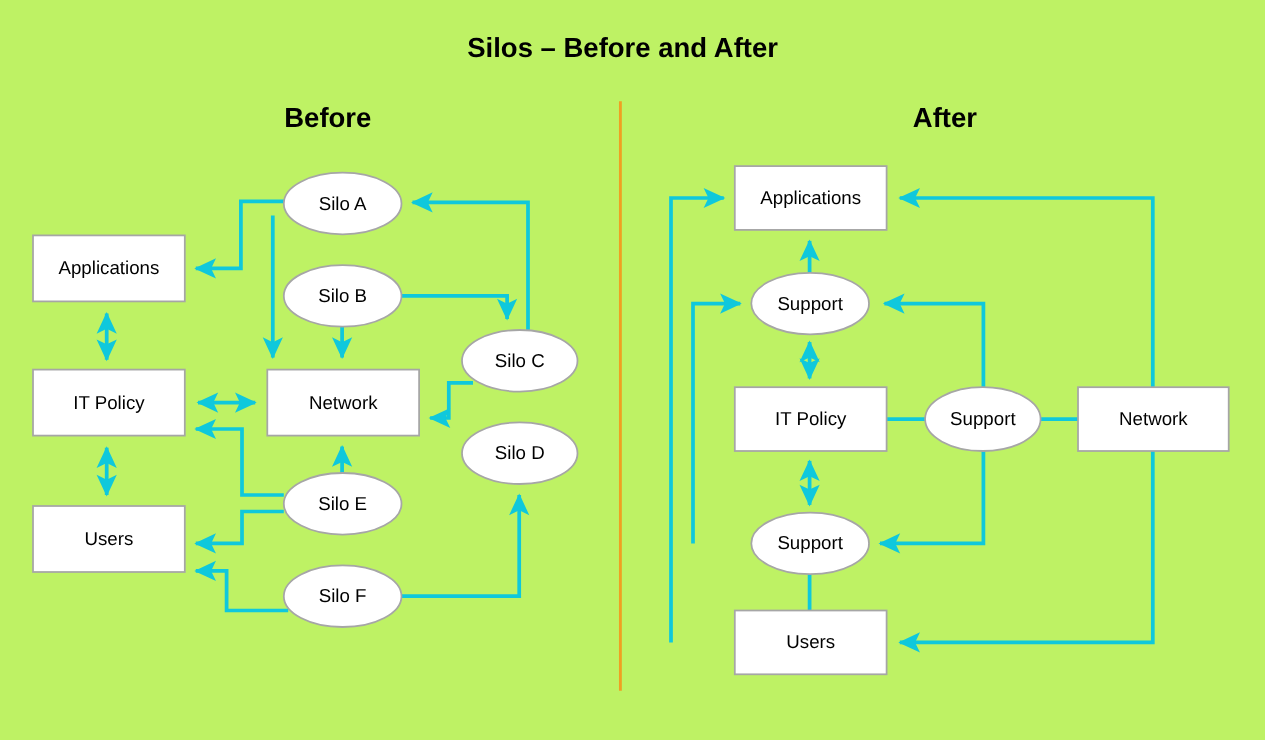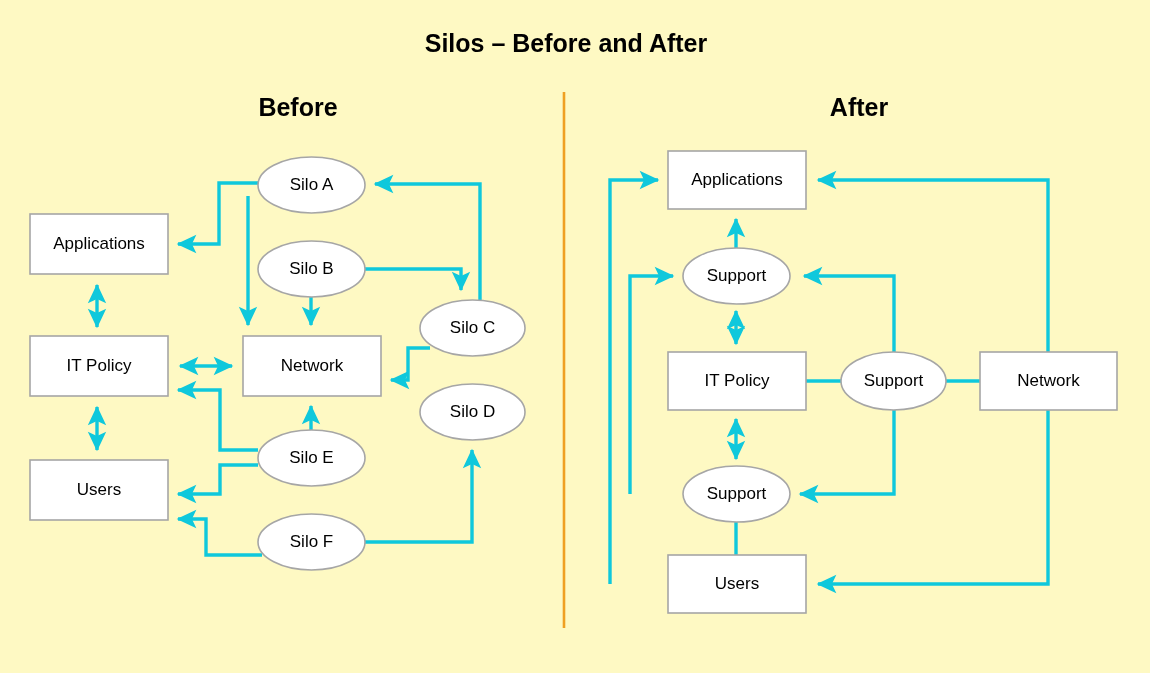--- a/index.html
+++ b/index.html
@@ -8,21 +8,21 @@
     background: #ffffff;
   }
   body {
     font-family: "Liberation Sans", sans-serif;
     -webkit-font-smoothing: antialiased;
   }
   #canvas {
     position: relative;
     width: 1150px;
     height: 673px;
-    background: #fef9c3;
+    background: #bef264;
     overflow: hidden;
   }
   #diagram-svg {
     position: absolute;
     left: 0;
     top: 0;
     width: 1150px;
     height: 673px;
   }
   .ttl {

